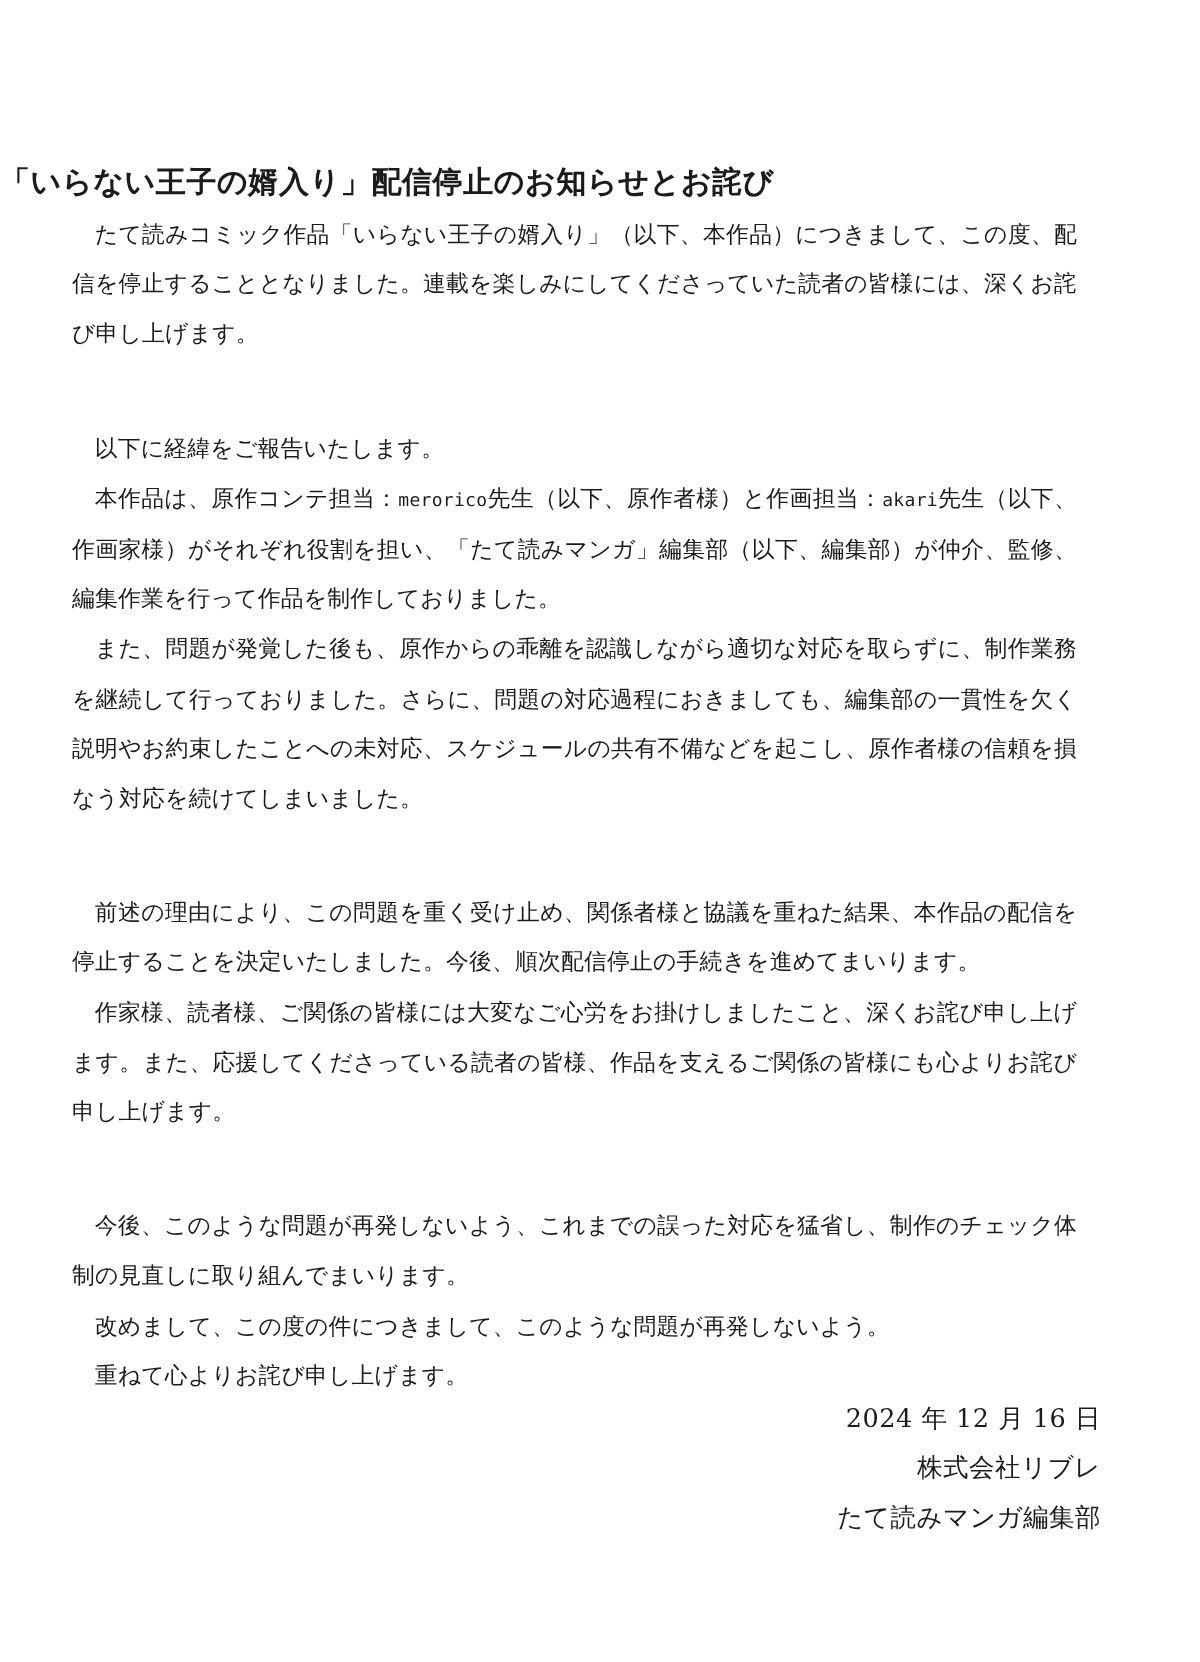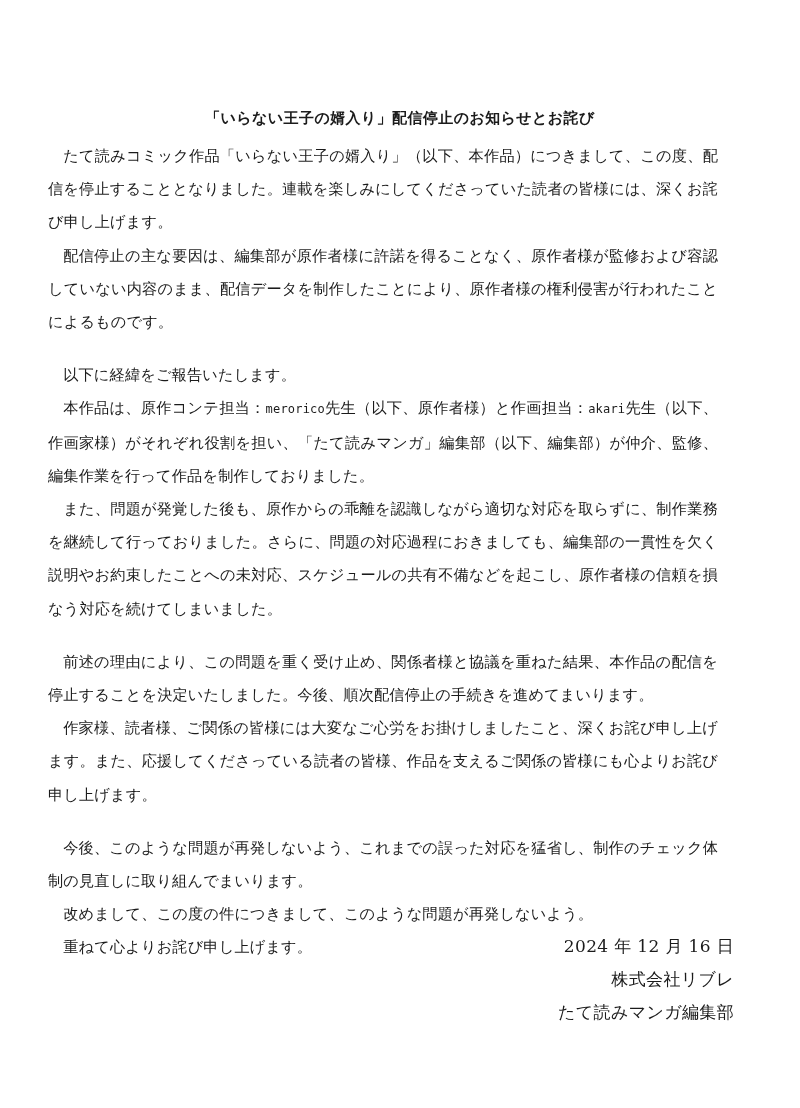--- a/index.html
+++ b/index.html
@@ -27,22 +27,21 @@
     box-sizing: border-box;
     padding: 0 65px;
   }
 
   
   .doc-title {
     position: absolute;
     left: 0;
     top: 95px;
     width: 800px;
-    text-align: center;
-    font-size: 15px;
+    font-size: 20px;
     line-height: 26px;
     letter-spacing: 0.4px;
     font-family: "DejaVu Serif", "Liberation Serif", serif;
     white-space: nowrap;
   }
 
   
   .body-block {
     position: absolute;
     left: 48px;
@@ -57,21 +56,21 @@
     text-align: justify;
     text-justify: inter-character;
     text-indent: 15.2px;
     letter-spacing: 0.15px;
     word-break: break-all;
     overflow-wrap: anywhere;
   }
 
   
   .group-gap {
-    margin-top: 20px;
+    margin-top: 43px;
   }
 
   
   .mono {
     font-family: "DejaVu Sans Mono", "Liberation Mono", monospace;
     font-size: 12px;
     letter-spacing: 0.2px;
   }
 
   
@@ -93,21 +92,20 @@
 <body>
 
 <div class="page">
 
   <h1 class="doc-title">「いらない王子の婿入り」配信停止のお知らせとお詫び</h1>
 
   <div class="body-block">
 
     <p class="para">たて読みコミック作品「いらない王子の婿入り」（以下、本作品）につきまして、この度、配信を停止することとなりました。連載を楽しみにしてくださっていた読者の皆様には、深くお詫び申し上げます。</p>
 
-    <p class="para">配信停止の主な要因は、編集部が原作者様に許諾を得ることなく、原作者様が監修および容認していない内容のまま、配信データを制作したことにより、原作者様の権利侵害が行われたことによるものです。</p>
 
     <p class="para group-gap">以下に経緯をご報告いたします。</p>
 
     <p class="para"><span>本作品は、原作コンテ担当：</span><span class="mono">merorico</span><span>先生（以下、原作者様）と作画担当：</span><span class="mono">akari</span><span>先生（以下、作画家様）がそれぞれ役割を担い、「たて読みマンガ」編集部（以下、編集部）が仲介、監修、編集作業を行って作品を制作しておりました。</span></p>
 
 
     <p class="para">また、問題が発覚した後も、原作からの乖離を認識しながら適切な対応を取らずに、制作業務を継続して行っておりました。さらに、問題の対応過程におきましても、編集部の一貫性を欠く説明やお約束したことへの未対応、スケジュールの共有不備などを起こし、原作者様の信頼を損なう対応を続けてしまいました。</p>
 
     <p class="para group-gap">前述の理由により、この問題を重く受け止め、関係者様と協議を重ねた結果、本作品の配信を停止することを決定いたしました。今後、順次配信停止の手続きを進めてまいります。</p>
 

